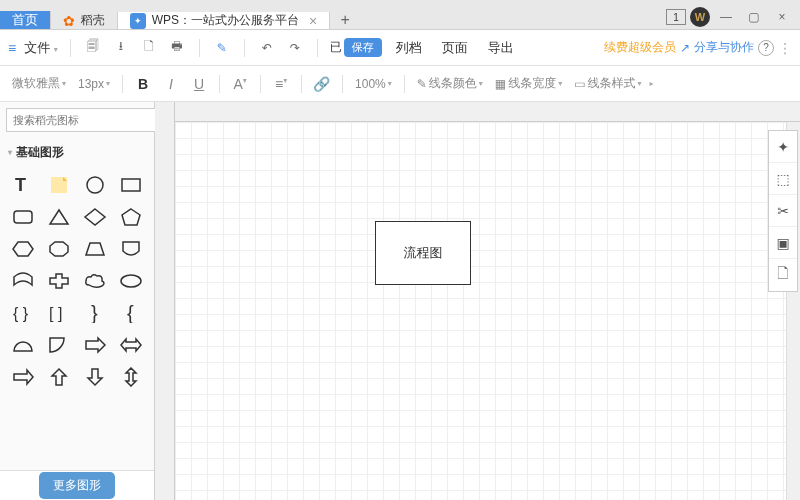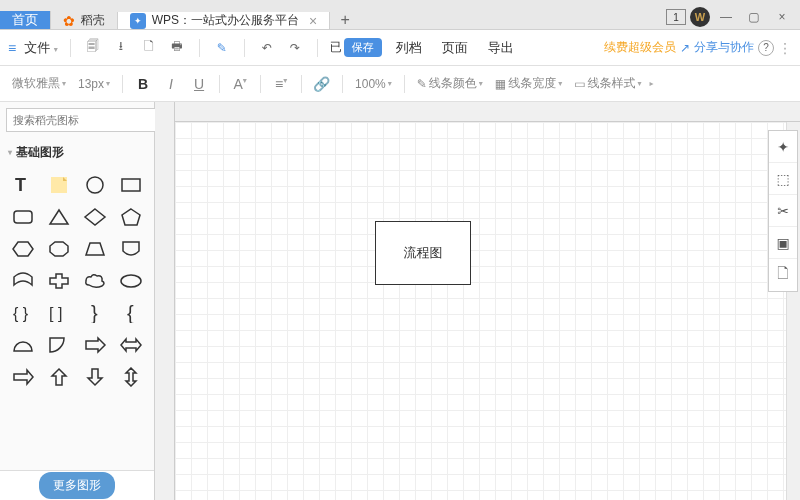--- a/index.html
+++ b/index.html
@@ -38,21 +38,21 @@
 .sidebar { width: 155px; border-right: 1px solid #d0d0d0; display: flex; flex-direction: column; background: #fafafa; }
 .search { padding: 6px; display: flex; gap: 4px; }
 .search input { flex: 1; height: 24px; border: 1px solid #ccc; padding: 0 6px; font-size: 11px; background: #fff; }
 .search-btn { width: 26px; height: 24px; border: 1px solid #ccc; background: #f0f0f0; display: flex; align-items: center; justify-content: center; }
 .section-hdr { padding: 6px 8px; font-size: 12px; font-weight: bold; display: flex; align-items: center; gap: 4px; }
 .shapes { flex: 1; overflow: hidden; padding: 4px 2px; }
 .shape-grid { display: grid; grid-template-columns: repeat(4, 32px); gap: 4px; justify-content: center; }
 .shp { width: 32px; height: 28px; display: flex; align-items: center; justify-content: center; }
 .shp svg { stroke: #333; fill: none; stroke-width: 1.5; }
 .more-shapes { height: 30px; background: #fff; border-top: 1px solid #ddd; display: flex; align-items: center; justify-content: center; }
-.more-btn { background: #5b9bd5; color: #fff; border: none; padding: 5px 14px; font-size: 12px; border-radius: 12px; }
+.more-btn { background: #5b9bd5; color: #fff; border: none; padding: 5px 14px; font-size: 12px; border-radius: 5px; }
 
 .canvas-wrap { flex: 1; position: relative; background: #f5f5f5; display: flex; }
 .vruler { width: 20px; background: #f0f0f0; border-right: 1px solid #ccc; }
 .canvas-col { flex: 1; display: flex; flex-direction: column; }
 .hruler { height: 20px; background: #f0f0f0; border-bottom: 1px solid #ccc; }
 .canvas { flex: 1; position: relative; background: #fff;
   background-image: linear-gradient(#eee 1px, transparent 1px), linear-gradient(90deg, #eee 1px, transparent 1px);
   background-size: 16px 16px; overflow: hidden; }
 .node { position: absolute; left: 200px; top: 90px; width: 96px; height: 64px; border: 1.5px solid #333; border-radius: 0; background: #fff; display: flex; align-items: center; justify-content: center; font-size: 13px; margin-top: 9px; }
 .canvas-scroll { position: absolute; right: 0; top: 0; width: 14px; bottom: 0; background: #f0f0f0; border-left: 1px solid #ddd; }

